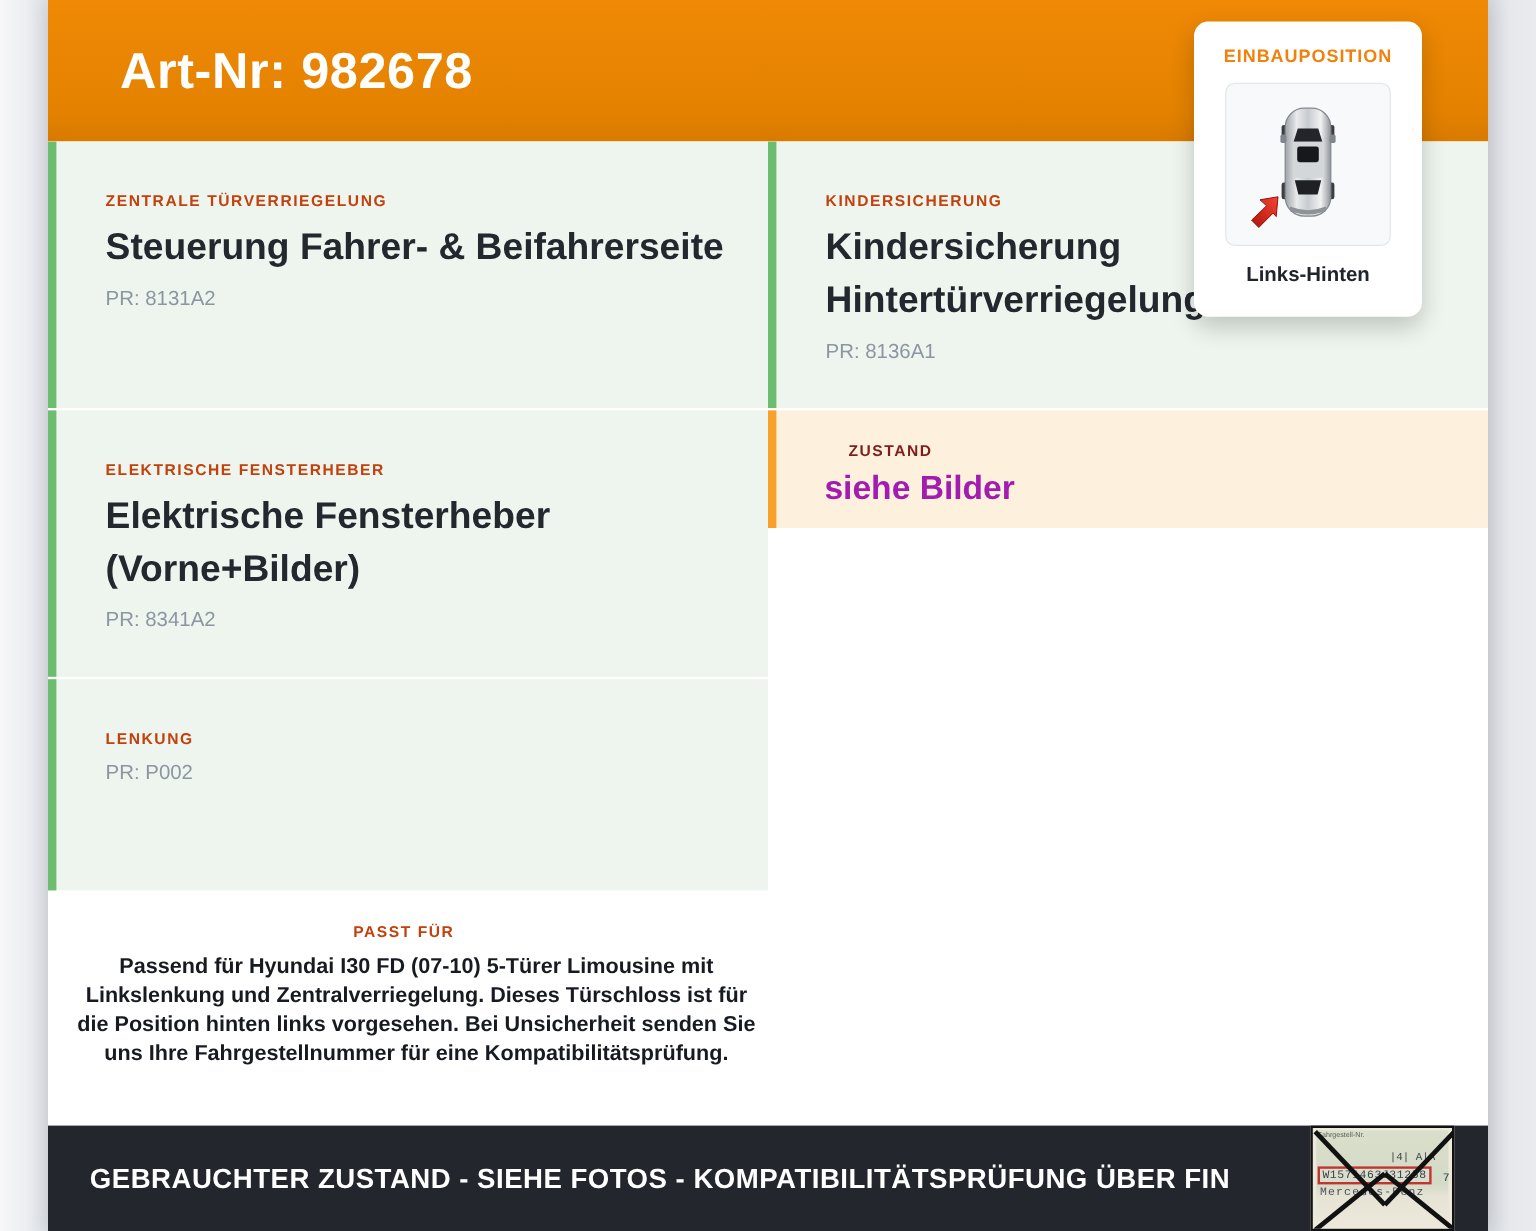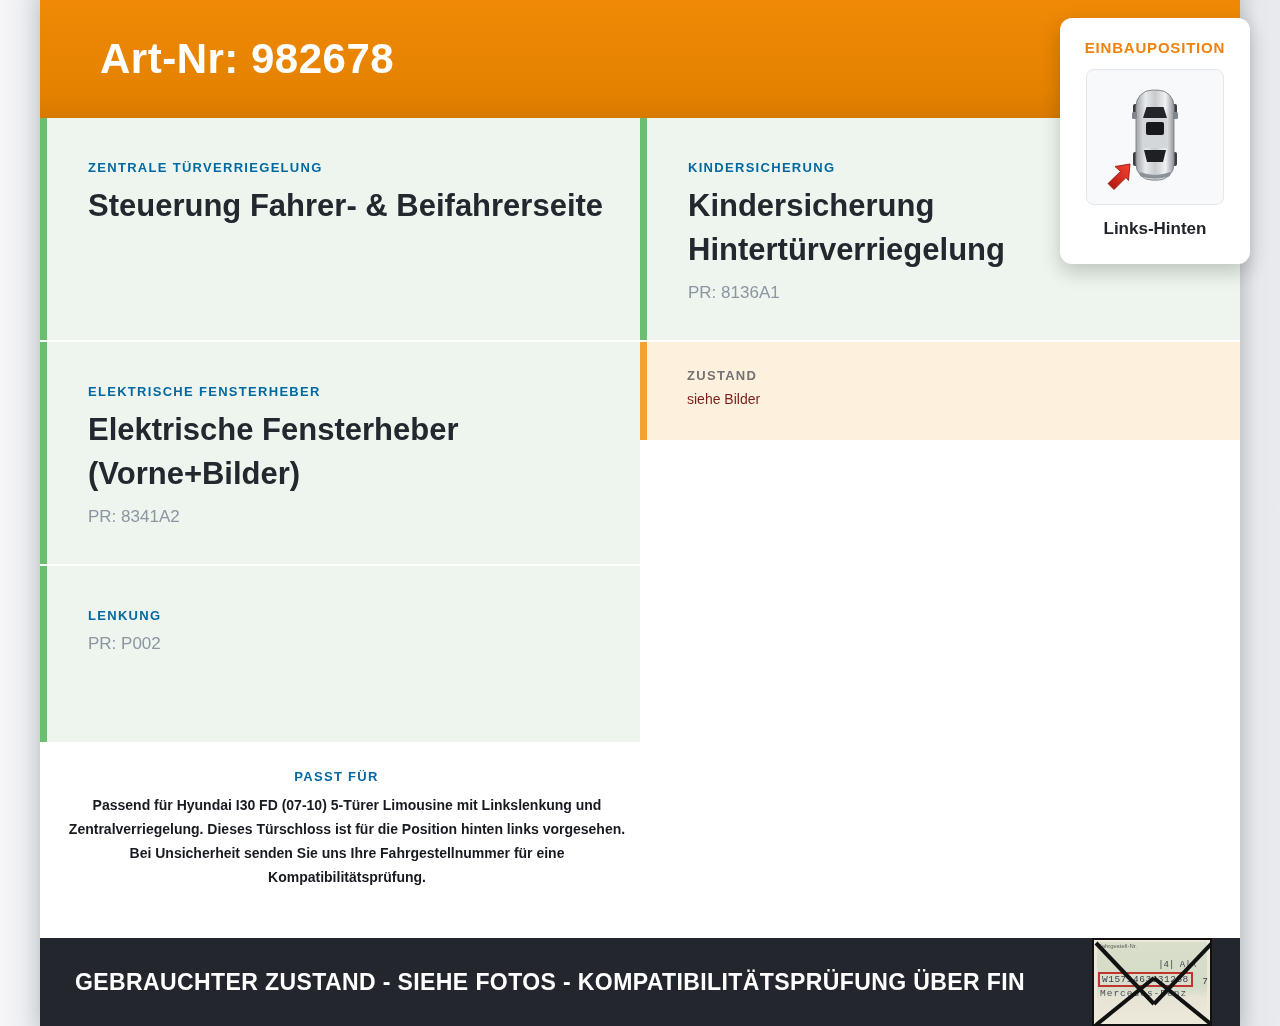--- a/index.html
+++ b/index.html
@@ -21,33 +21,33 @@
 
   
   .cols { display:flex; width:1200px; background:#ffffff; }
   .col { width:600px; display:flex; flex-direction:column; }
 
   .card { margin-bottom:2px; }
   .card.green  { background:#edf5ee; border-left:7px solid #6cbd6f; padding:42px 30px 0 41px; }
   .card.orange { background:#fdf1dd; border-left:7px solid #f7a12c; padding:26px 30px 0 40px; }
   .card.plain  { background:#ffffff; padding:25px 30px 0 23px;text-align:center; }
 
-  .card-label { font-size:13px; font-weight:bold; letter-spacing:1.3px; color:#0369a1; text-transform:uppercase; }
-  .card-label.orange-label { color:#737373; }
+  .card-label { font-size:13px; font-weight:bold; letter-spacing:1.3px; color:#c2410c; text-transform:uppercase; }
+  .card-label.orange-label { color:#7f1d1d;margin-left:20px; }
   .card-title { margin-top:9px; font-size:31px; line-height:44px; font-weight:bold; color:#23272e; }
   .card-pr    { margin-top:11px; font-size:17px; color:#8d95a0; }
-  .zustand-text { margin-top:8px; font-size:14px; color:#7f1d1d; font-weight:400; }
+  .zustand-text { margin-top:8px; font-size:28px; color:#a21caf; font-weight:700; }
 
   .h222 { height:222px; } .h176 { height:176px; } .h174 { height:174px; } .h98 { height:98px; }
   .passt { height:190px; }
-  .passt p { margin-top:9px; width:568px; font-size:14px; line-height:24px; font-weight:700; color:#171a20; }
+  .passt p { margin-top:9px; width:568px; font-size:18px; line-height:24px; font-weight:700; color:#171a20; }
   .filler { flex:1; background:#ffffff; }
 
   
-  .pos-card { position:absolute; left:1020px; top:18px; width:190px; height:246px; background:#ffffff;
+  .pos-card { position:absolute; left:955px; top:18px; width:190px; height:246px; background:#ffffff;
               border-radius:12px; box-shadow:0 8px 20px rgba(0,0,0,.20); text-align:center; padding-top:21px; z-index:5; }
   .pos-label { color:#f0820c; font-size:15px; font-weight:bold; letter-spacing:.8px; }
   .pos-imgbox { position:relative; width:138px; height:136px; margin:13px auto 0; background:#f8f9fb;
                 border:1px solid #e3e6ea; border-radius:8px; }
   .pos-caption { margin-top:14px; font-size:17px; font-weight:bold; color:#20242b; }
   .car-svg { position:absolute; left:50%; top:50%; transform:translate(-50%,-52%); }
   .arrow-svg { position:absolute; left:15px; bottom:12px; }
 
   
   .footer { position:absolute; left:0; bottom:0; width:1200px; height:88px; background:#23262d;
@@ -76,20 +76,21 @@
     <div class="header">
       <h1>Art-Nr: 982678</h1>
     </div>
 
     <div class="cols">
 
       <div class="col">
         <div class="card green h222">
           <div class="card-label">ZENTRALE TÜRVERRIEGELUNG</div>
           <div class="card-title">Steuerung Fahrer- &amp; Beifahrerseite</div>
+          <div class="card-pr">PR: 8131A2</div>
         </div>
         <div class="card green h222">
           <div class="card-label">ELEKTRISCHE FENSTERHEBER</div>
           <div class="card-title">Elektrische Fensterheber (Vorne+Bilder)</div>
           <div class="card-pr">PR: 8341A2</div>
         </div>
         <div class="card green h176">
           <div class="card-label">LENKUNG</div>
           <div class="card-pr">PR: P002</div>
         </div>

